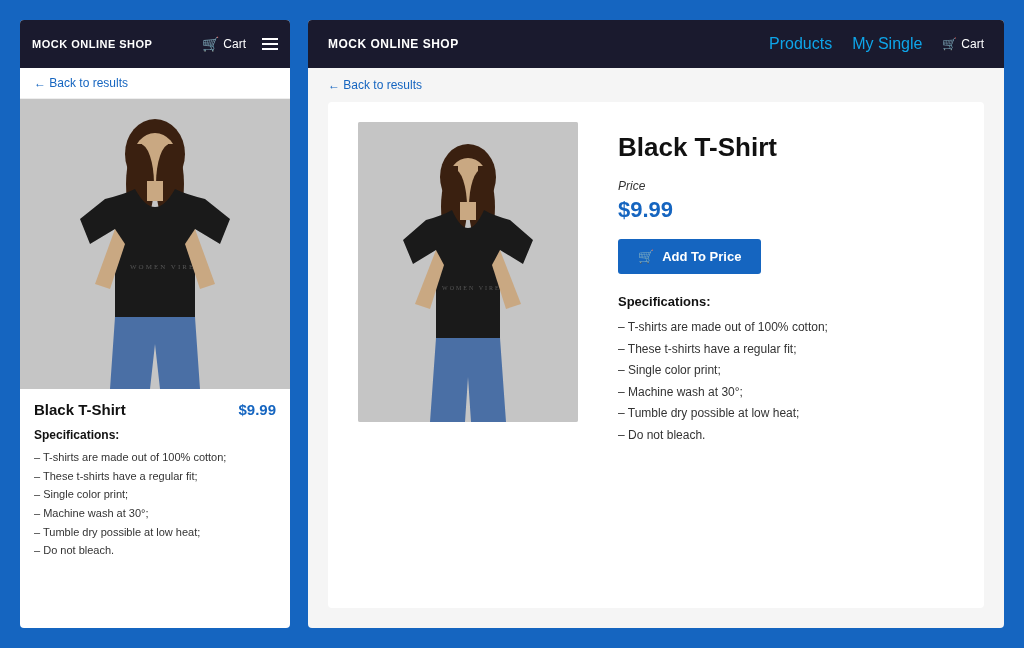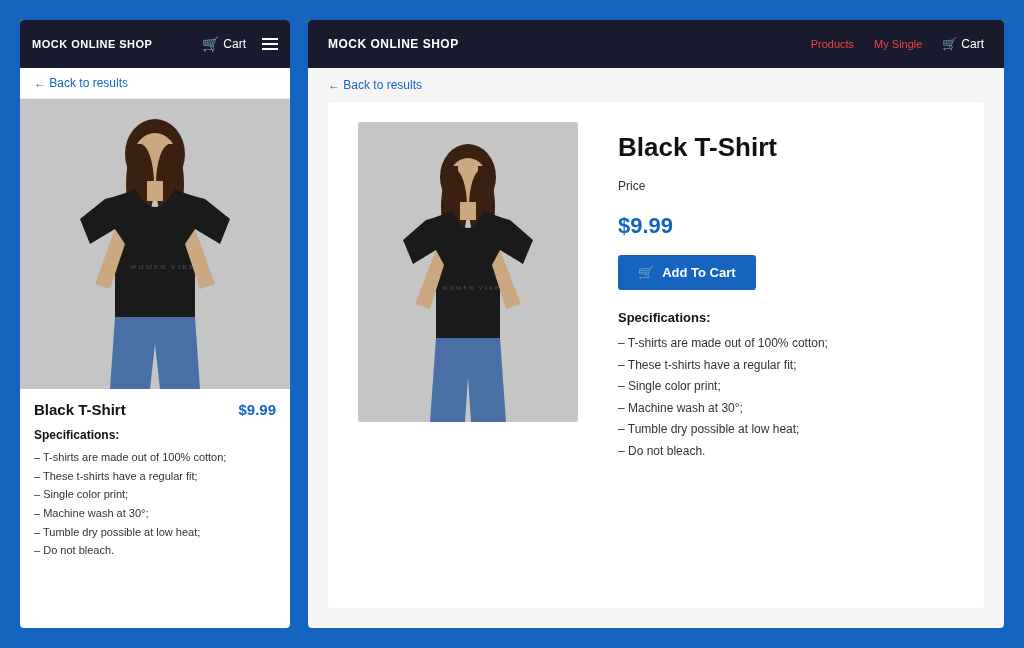--- a/index.html
+++ b/index.html
@@ -151,23 +151,23 @@
       letter-spacing: 0.5px;
       text-transform: uppercase;
       flex: 1;
     }
     .desktop-header-nav {
       display: flex;
       align-items: center;
       gap: 20px;
     }
     .desktop-header-nav a {
-      color: #ef4444;
+      color: #0ea5e9;
       text-decoration: none;
-      font-size: 11px;
+      font-size: 16px;
       cursor: pointer;
     }
     .desktop-header-cart {
       display: flex;
       align-items: center;
       gap: 4px;
       font-size: 12px;
       color: #fff;
       cursor: pointer;
     }
@@ -211,21 +211,22 @@
     }
     .desktop-product-name {
       font-size: 26px;
       font-weight: 700;
       color: #111;
       margin-bottom: 16px;
     }
     .price-label {
       font-size: 12px;
       color: #333;
-      margin-bottom: 20px;
+      margin-bottom: 4px;
+      font-style: italic;
     }
     .desktop-product-price {
       font-size: 22px;
       font-weight: 700;
       color: #1565C0;
       margin-bottom: 16px;
     }
     .add-to-cart-btn {
       background: #1565C0;
       color: #fff;
@@ -372,21 +373,21 @@
         <path d="M142 128 L163 182 L148 187 L134 143Z" fill="#c9a882"></path>
       </svg>
     </div>
 
     <div class="desktop-product-details">
       <h1 class="desktop-product-name">Black T-Shirt</h1>
       <div class="price-label">Price</div>
       <div class="desktop-product-price">$9.99</div>
       <button class="add-to-cart-btn">
         <span>🛒</span>
-        <span>Add To Cart</span>
+        <span>Add To Price</span>
       </button>
       <div class="desktop-spec-heading">Specifications:</div>
       <ul class="desktop-spec-list">
         <li>T-shirts are made out of 100% cotton;</li>
         <li>These t-shirts have a regular fit;</li>
         <li>Single color print;</li>
         <li>Machine wash at 30°;</li>
         <li>Tumble dry possible at low heat;</li>
         <li>Do not bleach.</li>
       </ul>

